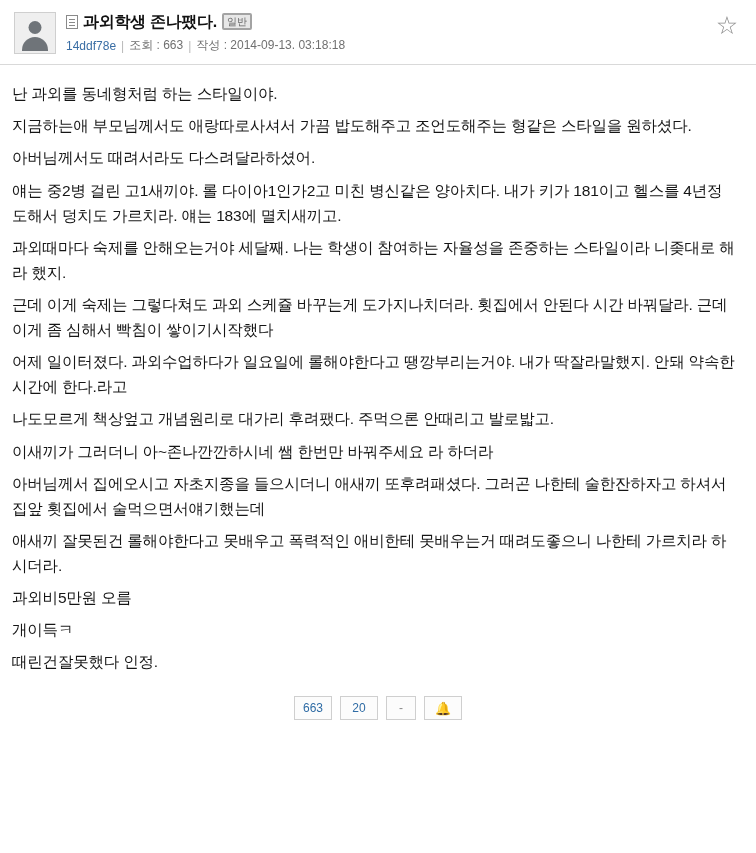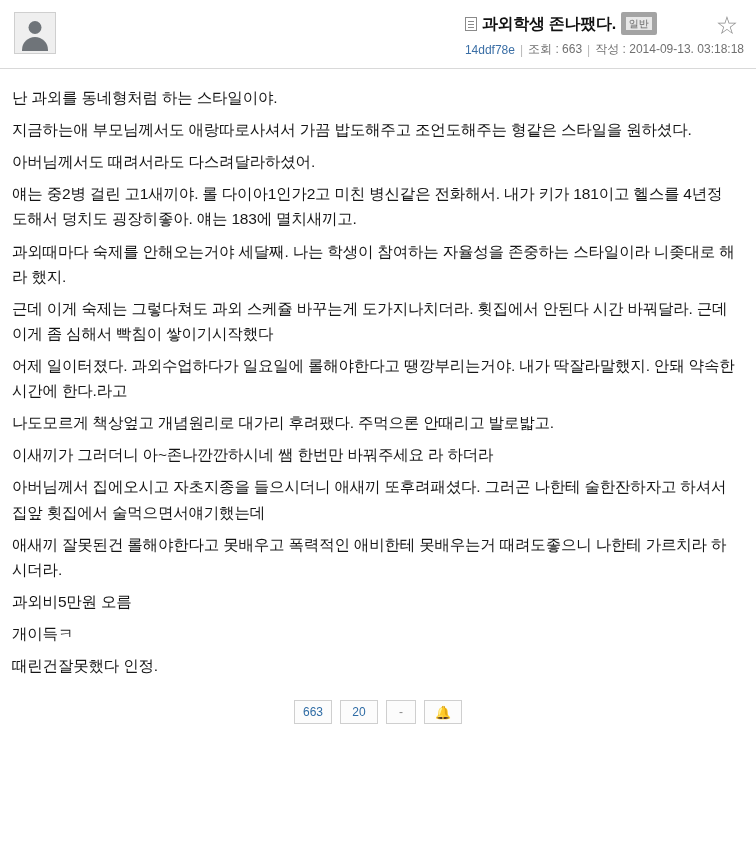--- a/index.html
+++ b/index.html
@@ -22,21 +22,20 @@
   }
 
   
   .post-header {
     display: flex;
     align-items: flex-start;
     padding: 10px 12px 10px 14px;
     border-bottom: 1px solid #d9d9d9;
     position: relative;
     min-height: 62px;
-    justify-content: space-between;
   }
   .avatar {
     width: 42px;
     height: 42px;
     border: 1px solid #cfcfcf;
     background: #efefef;
     flex: 0 0 auto;
     position: relative;
     margin-top: 2px;
   }
@@ -88,21 +87,21 @@
   .post-title {
     font-size: 16px;
     font-weight: bold;
     color: #111;
     letter-spacing: -0.3px;
   }
   .badge {
     font-size: 10px;
     color: #666;
     background: #e7e7e7;
-    border: 5px solid #a3a3a3;
+    border: 2px solid #a3a3a3;
     border-radius: 2px;
     padding: 1px 3px;
     line-height: 1.1;
     white-space: nowrap;
   }
   .meta-row {
     margin-top: 6px;
     font-size: 12px;
     color: #707070;
     display: flex;
@@ -196,21 +195,21 @@
       </div>
     </div>
 
     <div class="star-btn">☆</div>
   </div>
 
   <div class="post-body">
     <p>난 과외를 동네형처럼 하는 스타일이야.</p>
     <p>지금하는애 부모님께서도 애랑따로사셔서 가끔 밥도해주고 조언도해주는 형같은 스타일을 원하셨다.</p>
     <p>아버님께서도 때려서라도 다스려달라하셨어.</p>
-    <p>얘는 중2병 걸린 고1새끼야. 롤 다이아1인가2고 미친 병신같은 전화해서. 내가 키가 181이고 헬스를 4년정도해서 덩치도 굉장히좋아. 얘는 183에 멸치새끼고.</p>
+    <p>얘는 중2병 걸린 고1새끼야. 롤 다이아1인가2고 미친 병신같은 양아치다. 내가 키가 181이고 헬스를 4년정도해서 덩치도 가르치라. 얘는 183에 멸치새끼고.</p>
     <p>과외때마다 숙제를 안해오는거야 세달째. 나는 학생이 참여하는 자율성을 존중하는 스타일이라 니좆대로 해라 했지.</p>
     <p>근데 이게 숙제는 그렇다쳐도 과외 스케쥴 바꾸는게 도가지나치더라. 횟집에서 안된다 시간 바꿔달라. 근데 이게 좀 심해서 빡침이 쌓이기시작했다</p>
     <p>어제 일이터졌다. 과외수업하다가 일요일에 롤해야한다고 땡깡부리는거야. 내가 딱잘라말했지. 안돼 약속한시간에 한다.라고</p>
     <p>나도모르게 책상엎고 개념원리로 대가리 후려팼다. 주먹으론 안때리고 발로밟고.</p>
     <p>이새끼가 그러더니 아~존나깐깐하시네 쌤 한번만 바꿔주세요 라 하더라</p>
     <p>아버님께서 집에오시고 자초지종을 들으시더니 애새끼 또후려패셨다. 그러곤 나한테 술한잔하자고 하셔서 집앞 횟집에서 술먹으면서얘기했는데</p>
     <p>애새끼 잘못된건 롤해야한다고 못배우고 폭력적인 애비한테 못배우는거 때려도좋으니 나한테 가르치라 하시더라.</p>
     <p>과외비5만원 오름</p>
     <p>개이득ㅋ</p>
     <p>때린건잘못했다 인정.</p>

